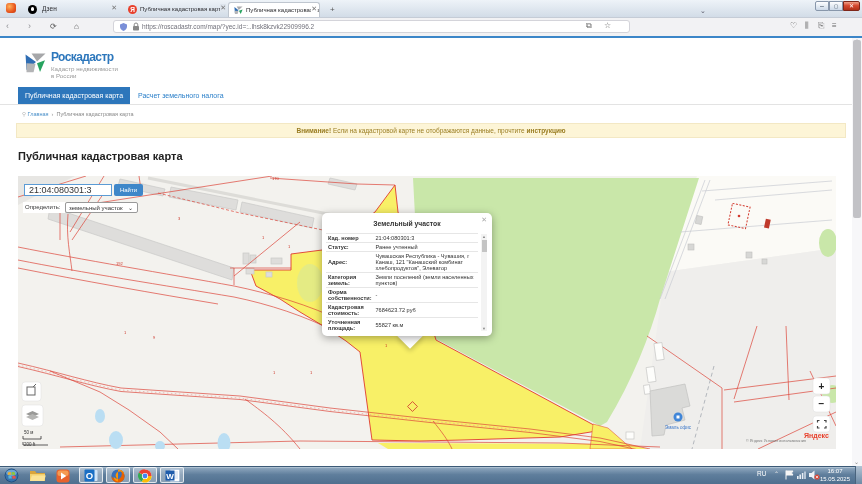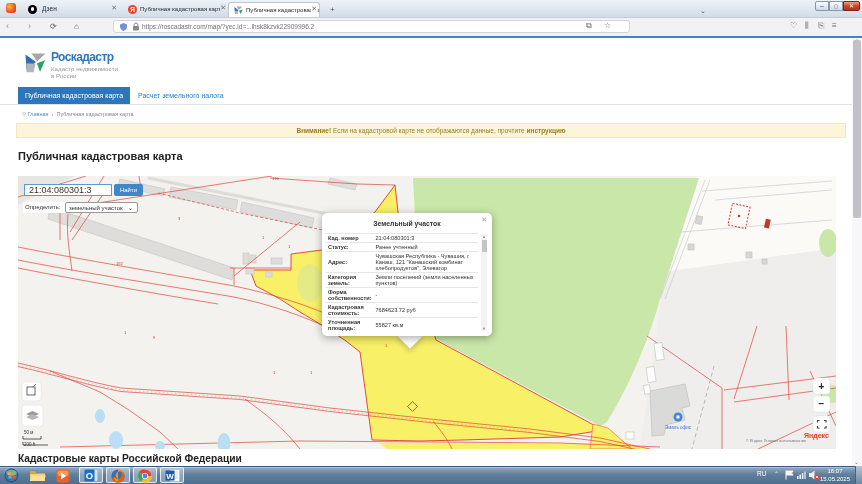--- a/index.html
+++ b/index.html
@@ -308,21 +308,20 @@
             <td>55827 кв.м</td>
           </tr>
     </tbody>
       </table>
     <div id="psb">
         <div style="text-align:center;font-size:4px;color:#888;line-height:5px">▲</div>
         <div class="th"></div>
         <div style="position:absolute;bottom:0;width:100%;text-align:center;font-size:4px;color:#888">▼</div>
       </div>
   </div>
-  <div id="h2">Кадастровые карты Российской Федерации</div>
 </div>
 
 <div id="sb">
     <div style="position:absolute;top:0px;left:2.5px;font-size:6px;color:#888">⌃</div>
     <div id="sbth"></div>
     <div style="position:absolute;bottom:1px;left:2px;font-size:6px;color:#888">⌄</div>
   </div>
 
 <div id="task"></div>
 

